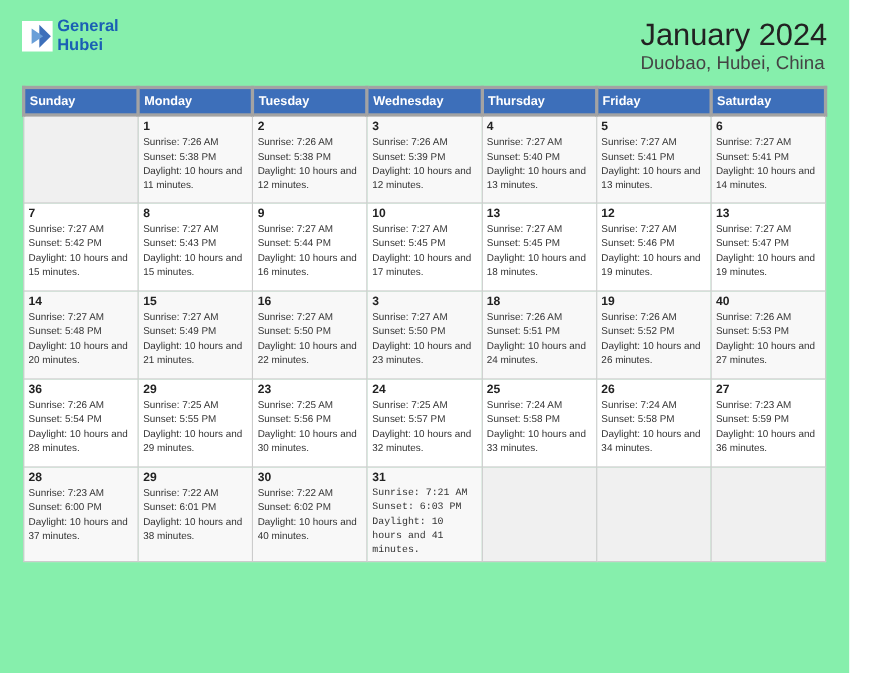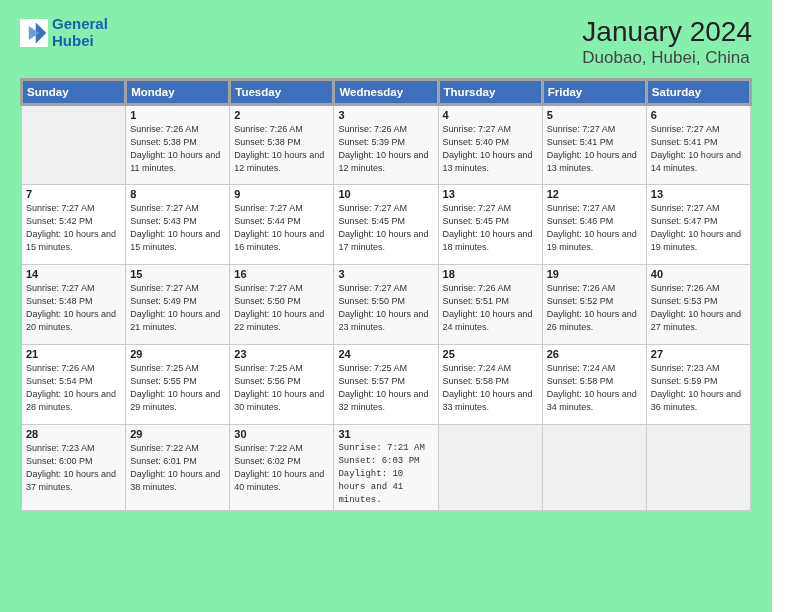--- a/index.html
+++ b/index.html
@@ -250,21 +250,21 @@
           </td>
           <td>
             <span class="day-num">40</span>
             <div class="cell-text" style="white-space: pre-line;">Sunrise: 7:26 AM
 Sunset: 5:53 PM
 Daylight: 10 hours and 27 minutes.</div>
           </td>
         </tr>
         <tr>
           <td>
-            <span class="day-num">21</span>
+            <span class="day-num">36</span>
             <div class="cell-text" style="white-space: pre-line;">Sunrise: 7:26 AM
 Sunset: 5:54 PM
 Daylight: 10 hours and 28 minutes.</div>
           </td>
           <td>
             <span class="day-num">29</span>
             <div class="cell-text" style="white-space: pre-line;">Sunrise: 7:25 AM
 Sunset: 5:55 PM
 Daylight: 10 hours and 29 minutes.</div>
           </td>

